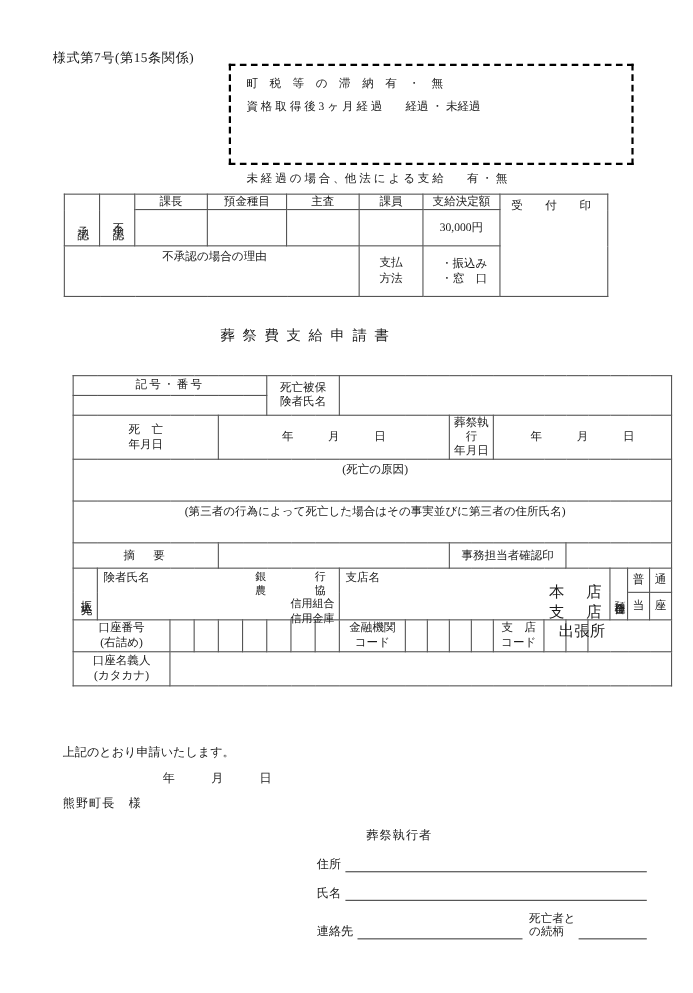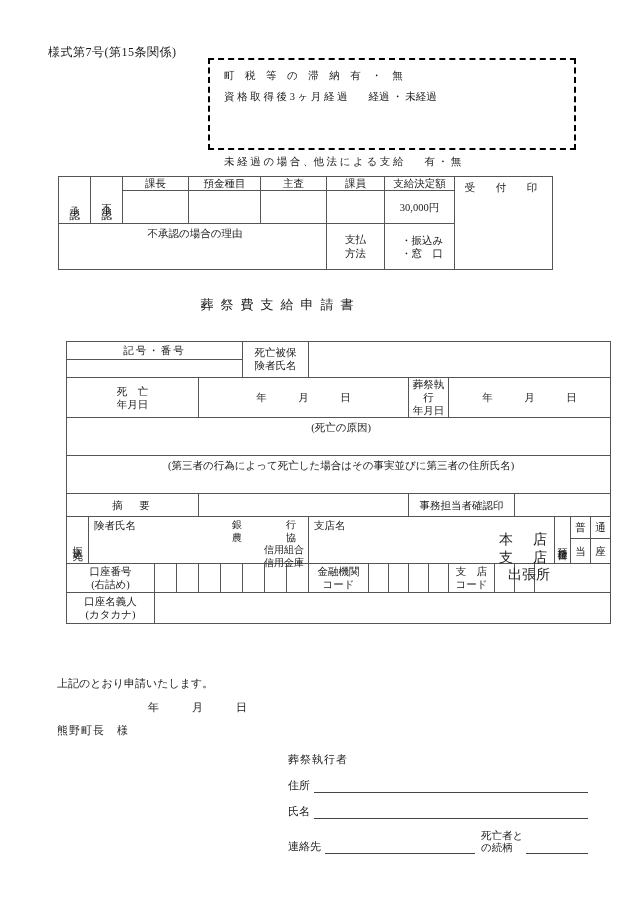--- a/index.html
+++ b/index.html
@@ -98,21 +98,21 @@
 
   .codecell { border-left: 1px dashed #888 !important; }
   .codecell-first { border-left: 1px solid #555 !important; }
 
   
   #declaration { left: 57px; top: 676px; font-size: 11px; }
   #date-line   { left: 148px; top: 700px; font-size: 11px; }
   #addressee   { left: 57px; top: 723px; font-size: 11px; letter-spacing: 1px; }
 
   #executor-block { left: 288px; top: 752px; width: 300px; }
-  #executor-title { font-size: 11px; letter-spacing: 1px; padding-left: 0; }
+  #executor-title { font-size: 11px; letter-spacing: 1px; padding-left: 0; margin-left: 45px; }
   .field-row {
     display: flex;
     align-items: flex-end;
     margin-top: 11px;
     font-size: 11px;
   }
   .field-label { white-space: nowrap; padding-right: 4px; text-align: right; }
   .field-rule {
     flex: 1 1 auto;
     border-bottom: 1px solid #444;

